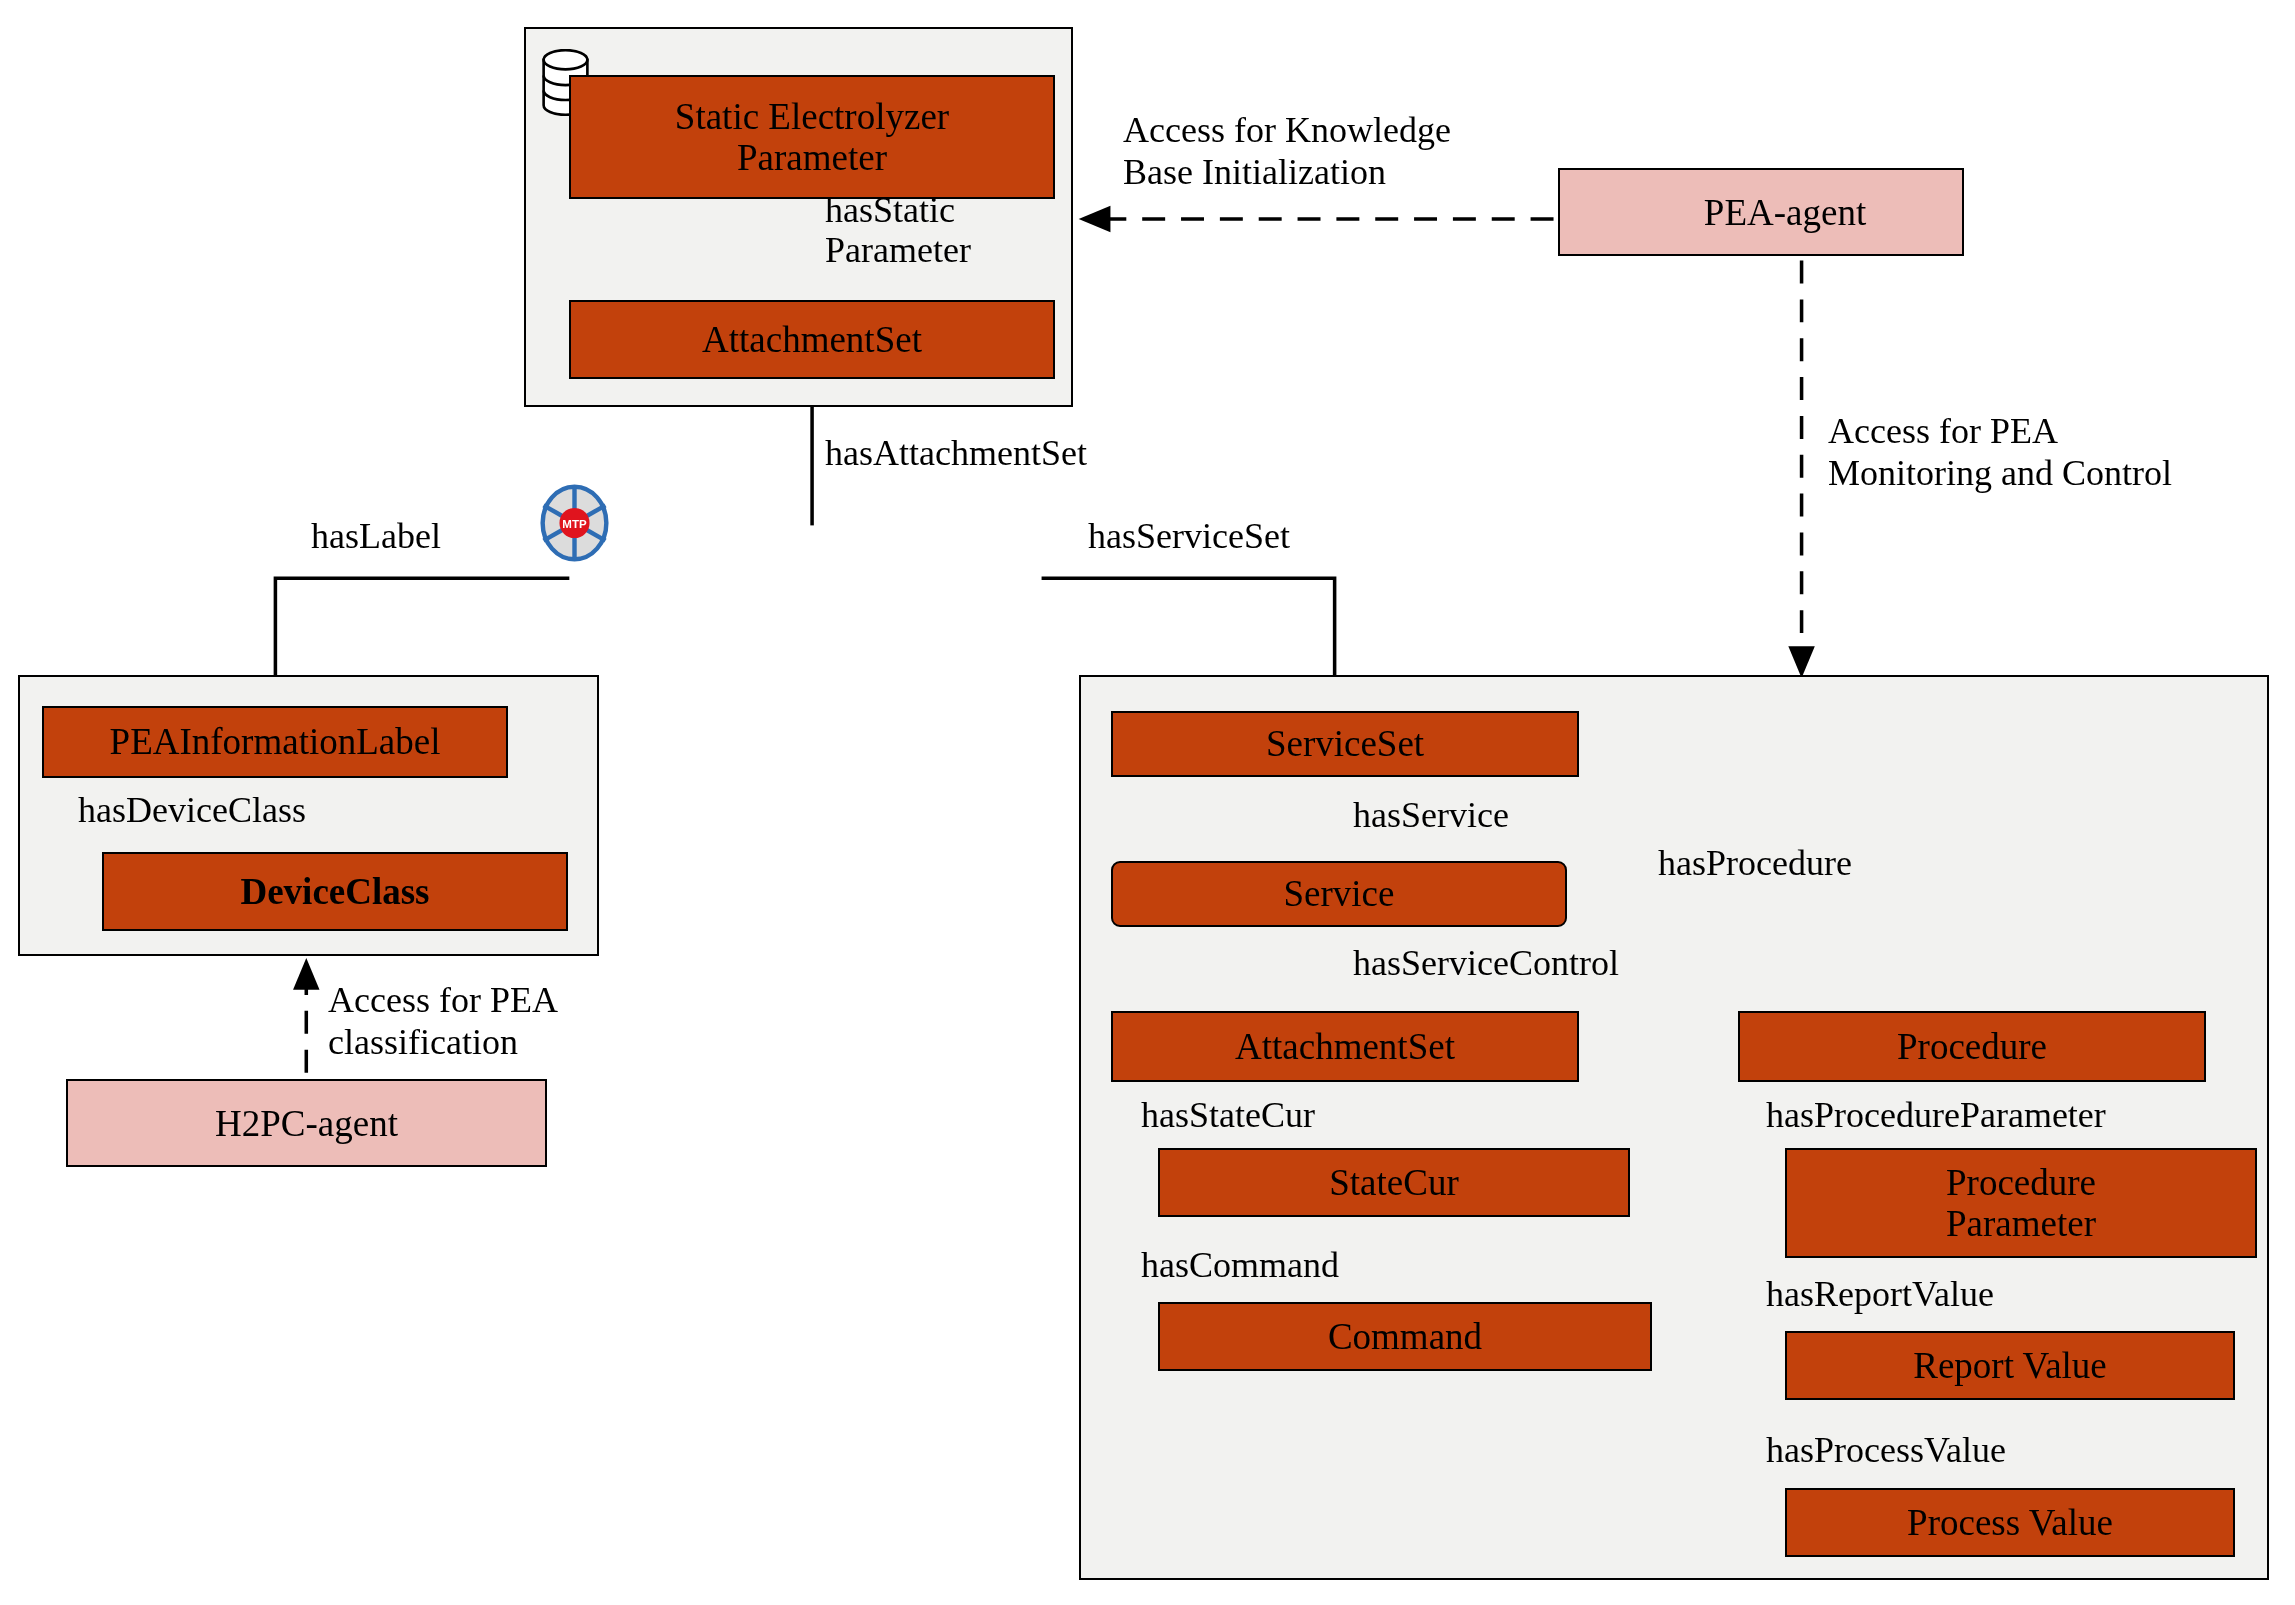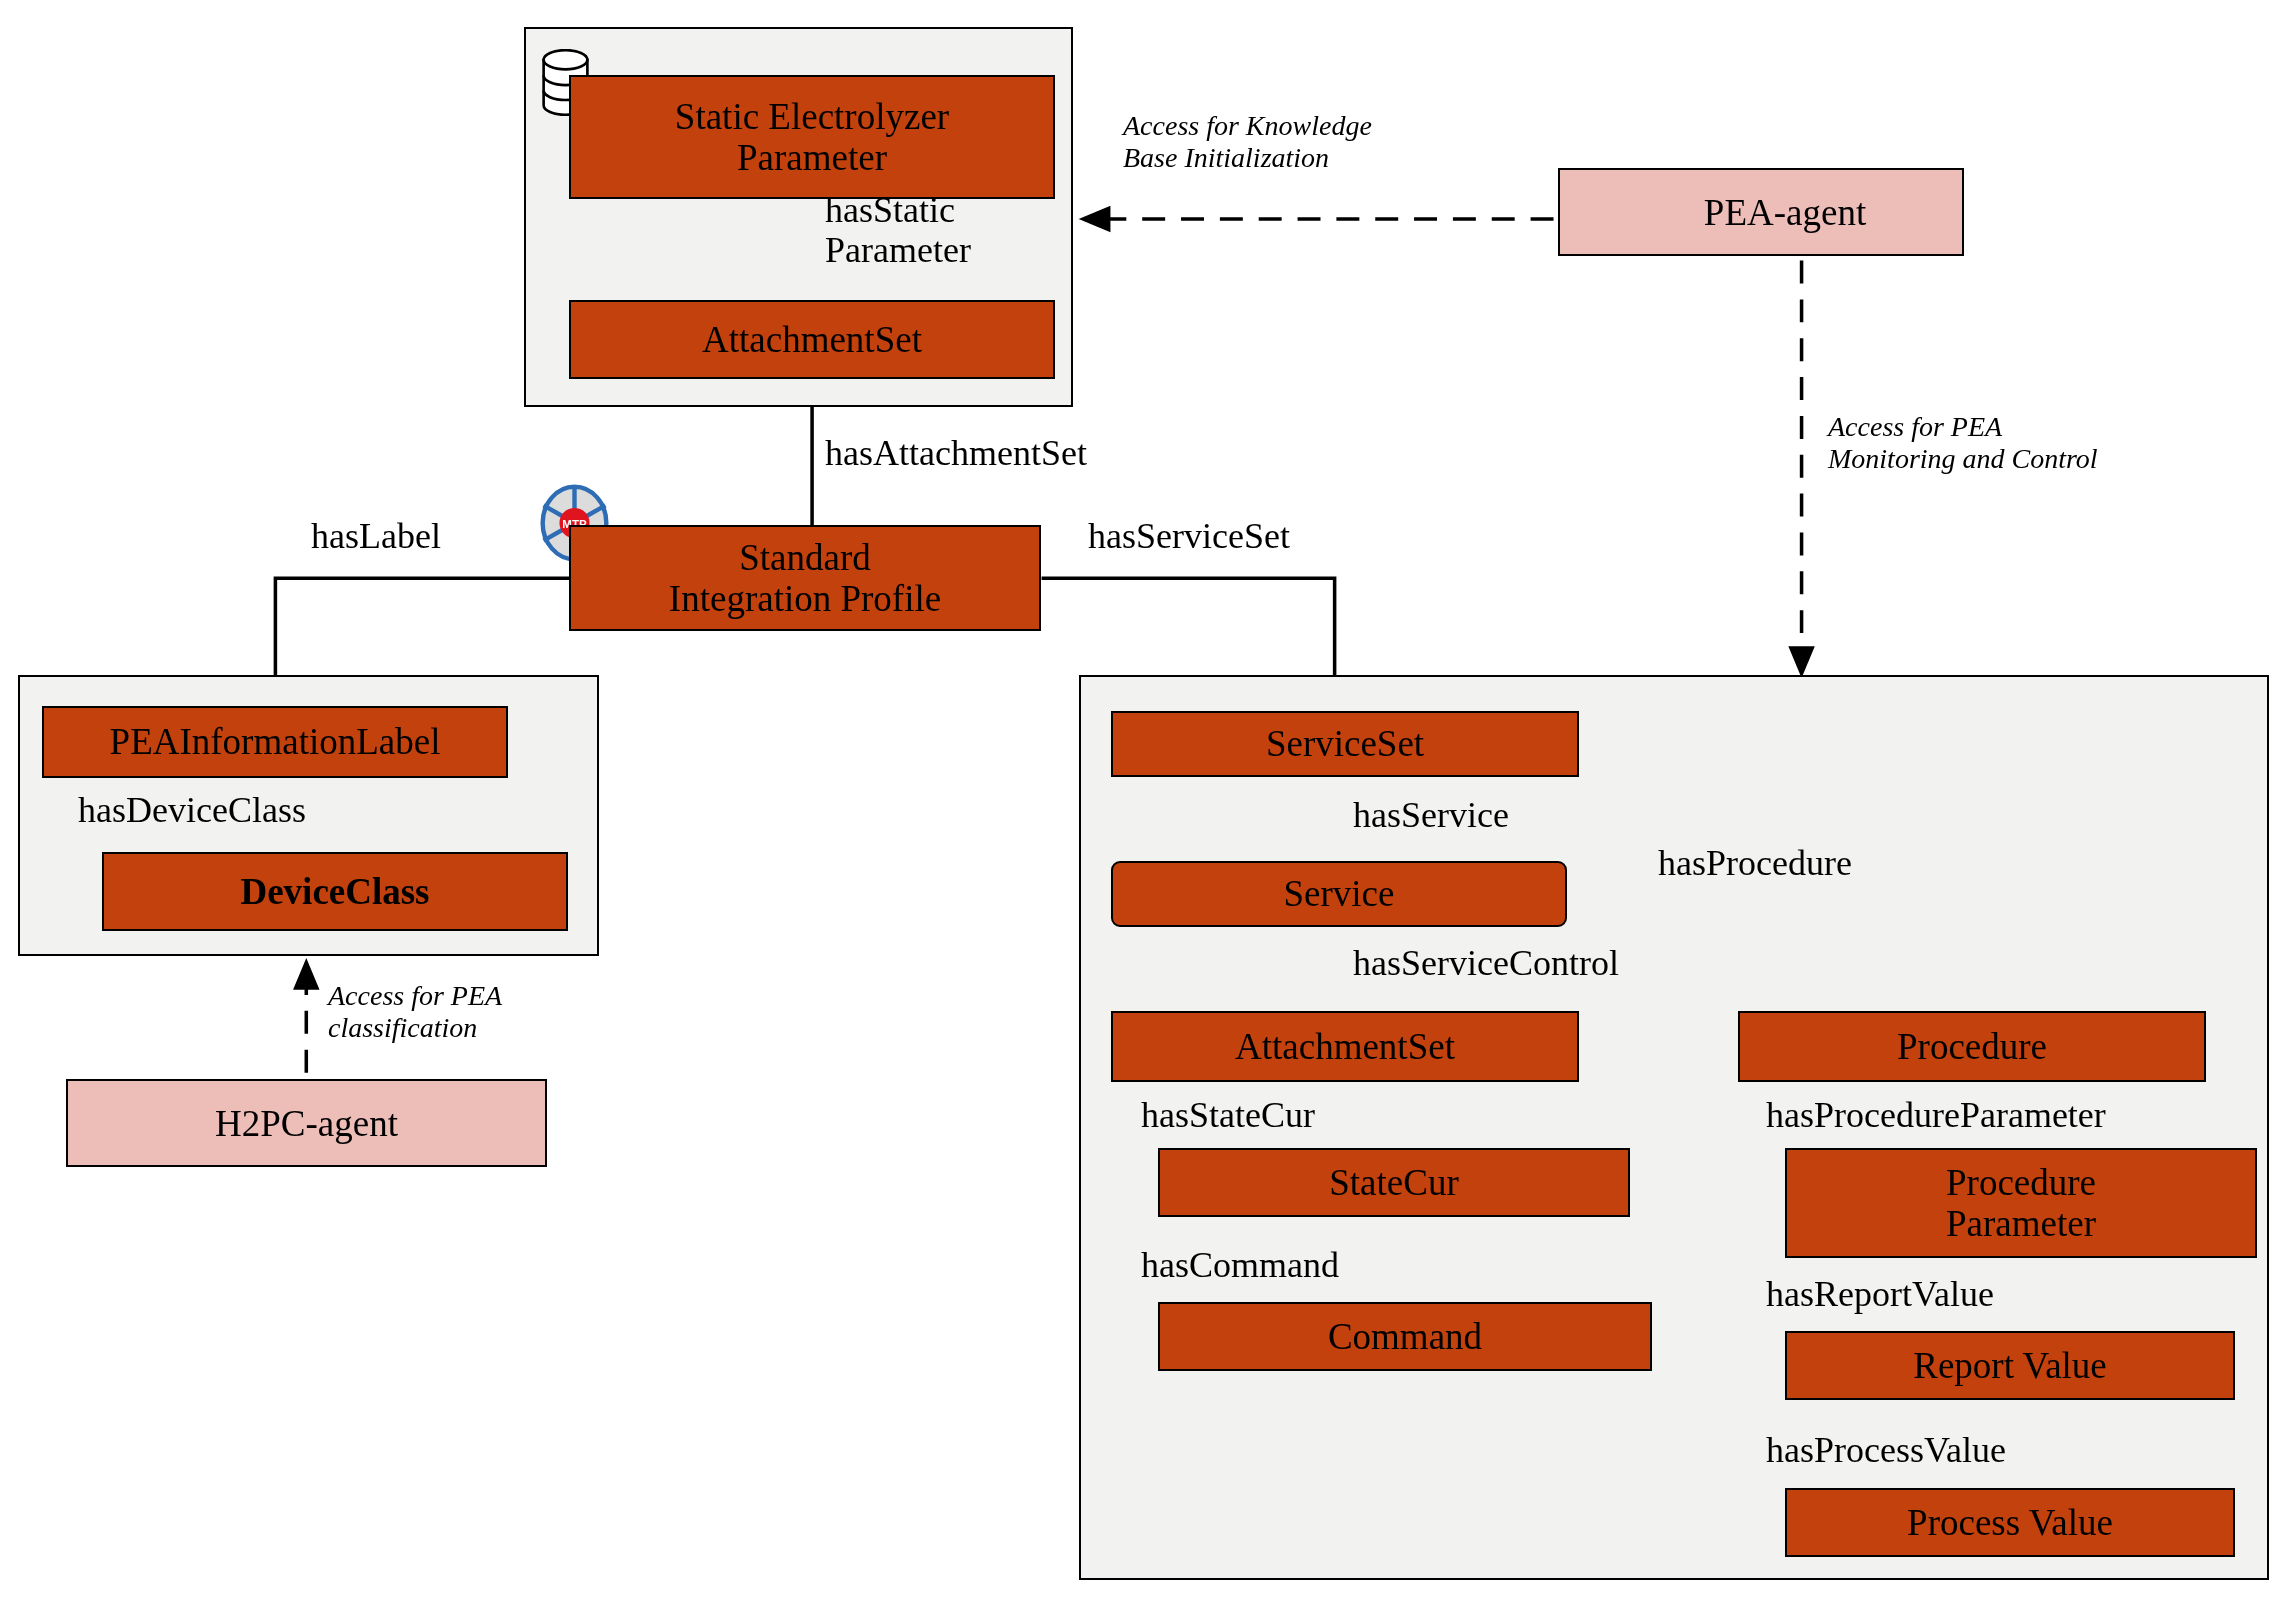--- a/index.html
+++ b/index.html
@@ -44,24 +44,23 @@
   }
   .edge-label{
     position:absolute;
     font-size:36px;
     line-height:1.12;
     white-space:pre-line;
     background:transparent;
   }
   .note-label{
     position:absolute;
-    font-size:28px;
+    font-size:36px;
     line-height:1.16;
     white-space:pre-line;
-    font-style:italic;
   }
   .db-icon{position:absolute;width:49px;height:67px;}
   .mtp-icon{position:absolute;width:69px;height:78px;}
 </style>
 </head>
 <body>
 
 <div id="stage">
 
   <svg class="wires" viewBox="0 0 2600 1819">
@@ -147,24 +146,20 @@
       <line x1="39" y1="44" x2="74" y2="24"></line>
       <line x1="39" y1="44" x2="74" y2="64"></line>
       <line x1="39" y1="44" x2="39" y2="85"></line>
       <line x1="39" y1="44" x2="4" y2="64"></line>
       <line x1="39" y1="44" x2="4" y2="24"></line>
     </g>
     <circle cx="39" cy="44" r="17" fill="#e0141e"></circle>
     <text x="39" y="50" font-family="Liberation Sans, sans-serif" font-size="13" font-weight="bold" fill="#ffffff" text-anchor="middle">MTP</text>
   </svg>
 
-  <div class="node" style="left:569px;top:525px;width:472px;height:106px;">
-    <span style="white-space:pre-line;">Standard
-Integration Profile</span>
-  </div>
 
   <div class="edge-label" style="left:311px;top:516px;width:265px;">hasLabel</div>
 
   <div class="edge-label" style="left:1088px;top:516px;width:371px;">hasServiceSet</div>
 
   <div class="group-box" style="left:17.7px;top:675px;width:581px;height:281px;"></div>
 
   <div class="node" style="left:42px;top:706px;width:466px;height:72px;">
     <span>PEAInformationLabel</span>
   </div>

